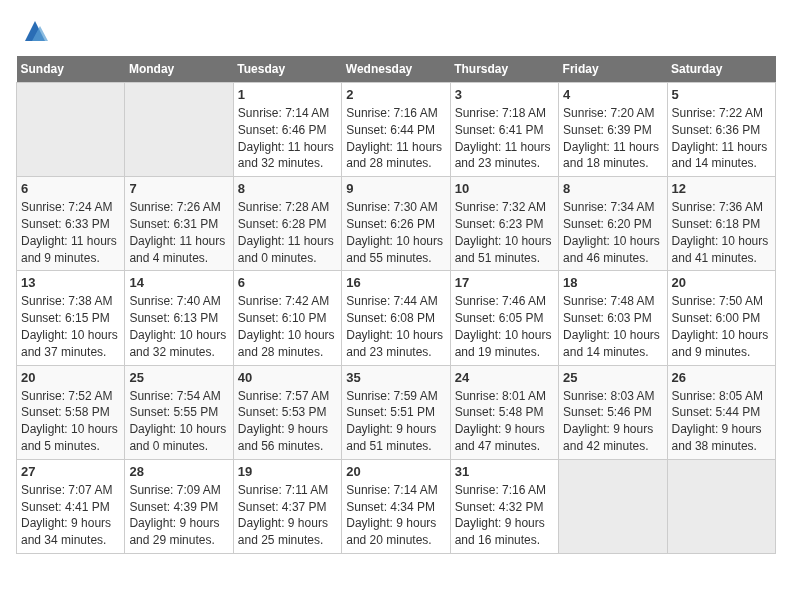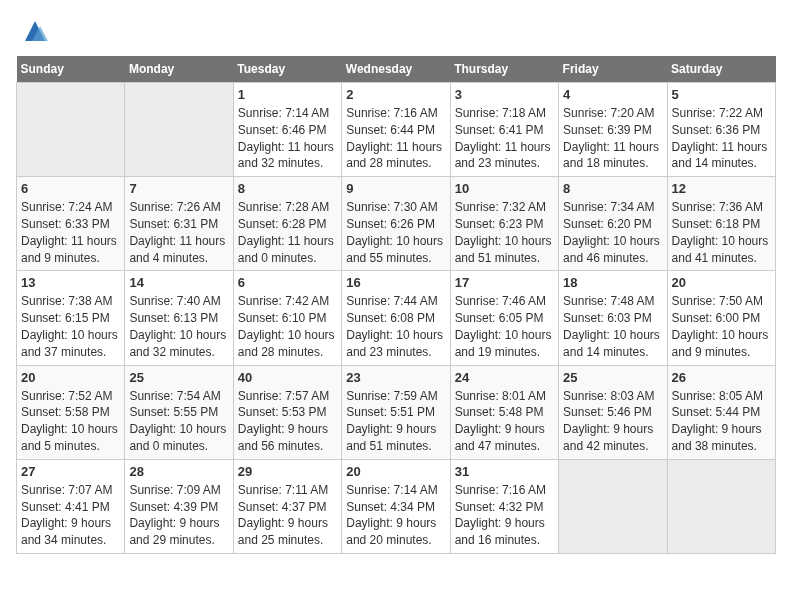--- a/index.html
+++ b/index.html
@@ -223,21 +223,21 @@
         </td>
         <td>
           <span class="day-num">25</span>
           <div class="day-info">Sunrise: 7:54 AM<br>Sunset: 5:55 PM<br>Daylight: 10 hours and 0 minutes.</div>
         </td>
         <td>
           <span class="day-num">40</span>
           <div class="day-info">Sunrise: 7:57 AM<br>Sunset: 5:53 PM<br>Daylight: 9 hours and 56 minutes.</div>
         </td>
         <td>
-          <span class="day-num">23</span>
+          <span class="day-num">35</span>
           <div class="day-info">Sunrise: 7:59 AM<br>Sunset: 5:51 PM<br>Daylight: 9 hours and 51 minutes.</div>
         </td>
         <td>
           <span class="day-num">24</span>
           <div class="day-info">Sunrise: 8:01 AM<br>Sunset: 5:48 PM<br>Daylight: 9 hours and 47 minutes.</div>
         </td>
         <td>
           <span class="day-num">25</span>
           <div class="day-info">Sunrise: 8:03 AM<br>Sunset: 5:46 PM<br>Daylight: 9 hours and 42 minutes.</div>
         </td>
@@ -249,21 +249,21 @@
       <tr>
         <td>
           <span class="day-num">27</span>
           <div class="day-info">Sunrise: 7:07 AM<br>Sunset: 4:41 PM<br>Daylight: 9 hours and 34 minutes.</div>
         </td>
         <td>
           <span class="day-num">28</span>
           <div class="day-info">Sunrise: 7:09 AM<br>Sunset: 4:39 PM<br>Daylight: 9 hours and 29 minutes.</div>
         </td>
         <td>
-          <span class="day-num">29</span>
+          <span class="day-num">19</span>
           <div class="day-info">Sunrise: 7:11 AM<br>Sunset: 4:37 PM<br>Daylight: 9 hours and 25 minutes.</div>
         </td>
         <td>
           <span class="day-num">20</span>
           <div class="day-info">Sunrise: 7:14 AM<br>Sunset: 4:34 PM<br>Daylight: 9 hours and 20 minutes.</div>
         </td>
         <td>
           <span class="day-num">31</span>
           <div class="day-info">Sunrise: 7:16 AM<br>Sunset: 4:32 PM<br>Daylight: 9 hours and 16 minutes.</div>
         </td>

